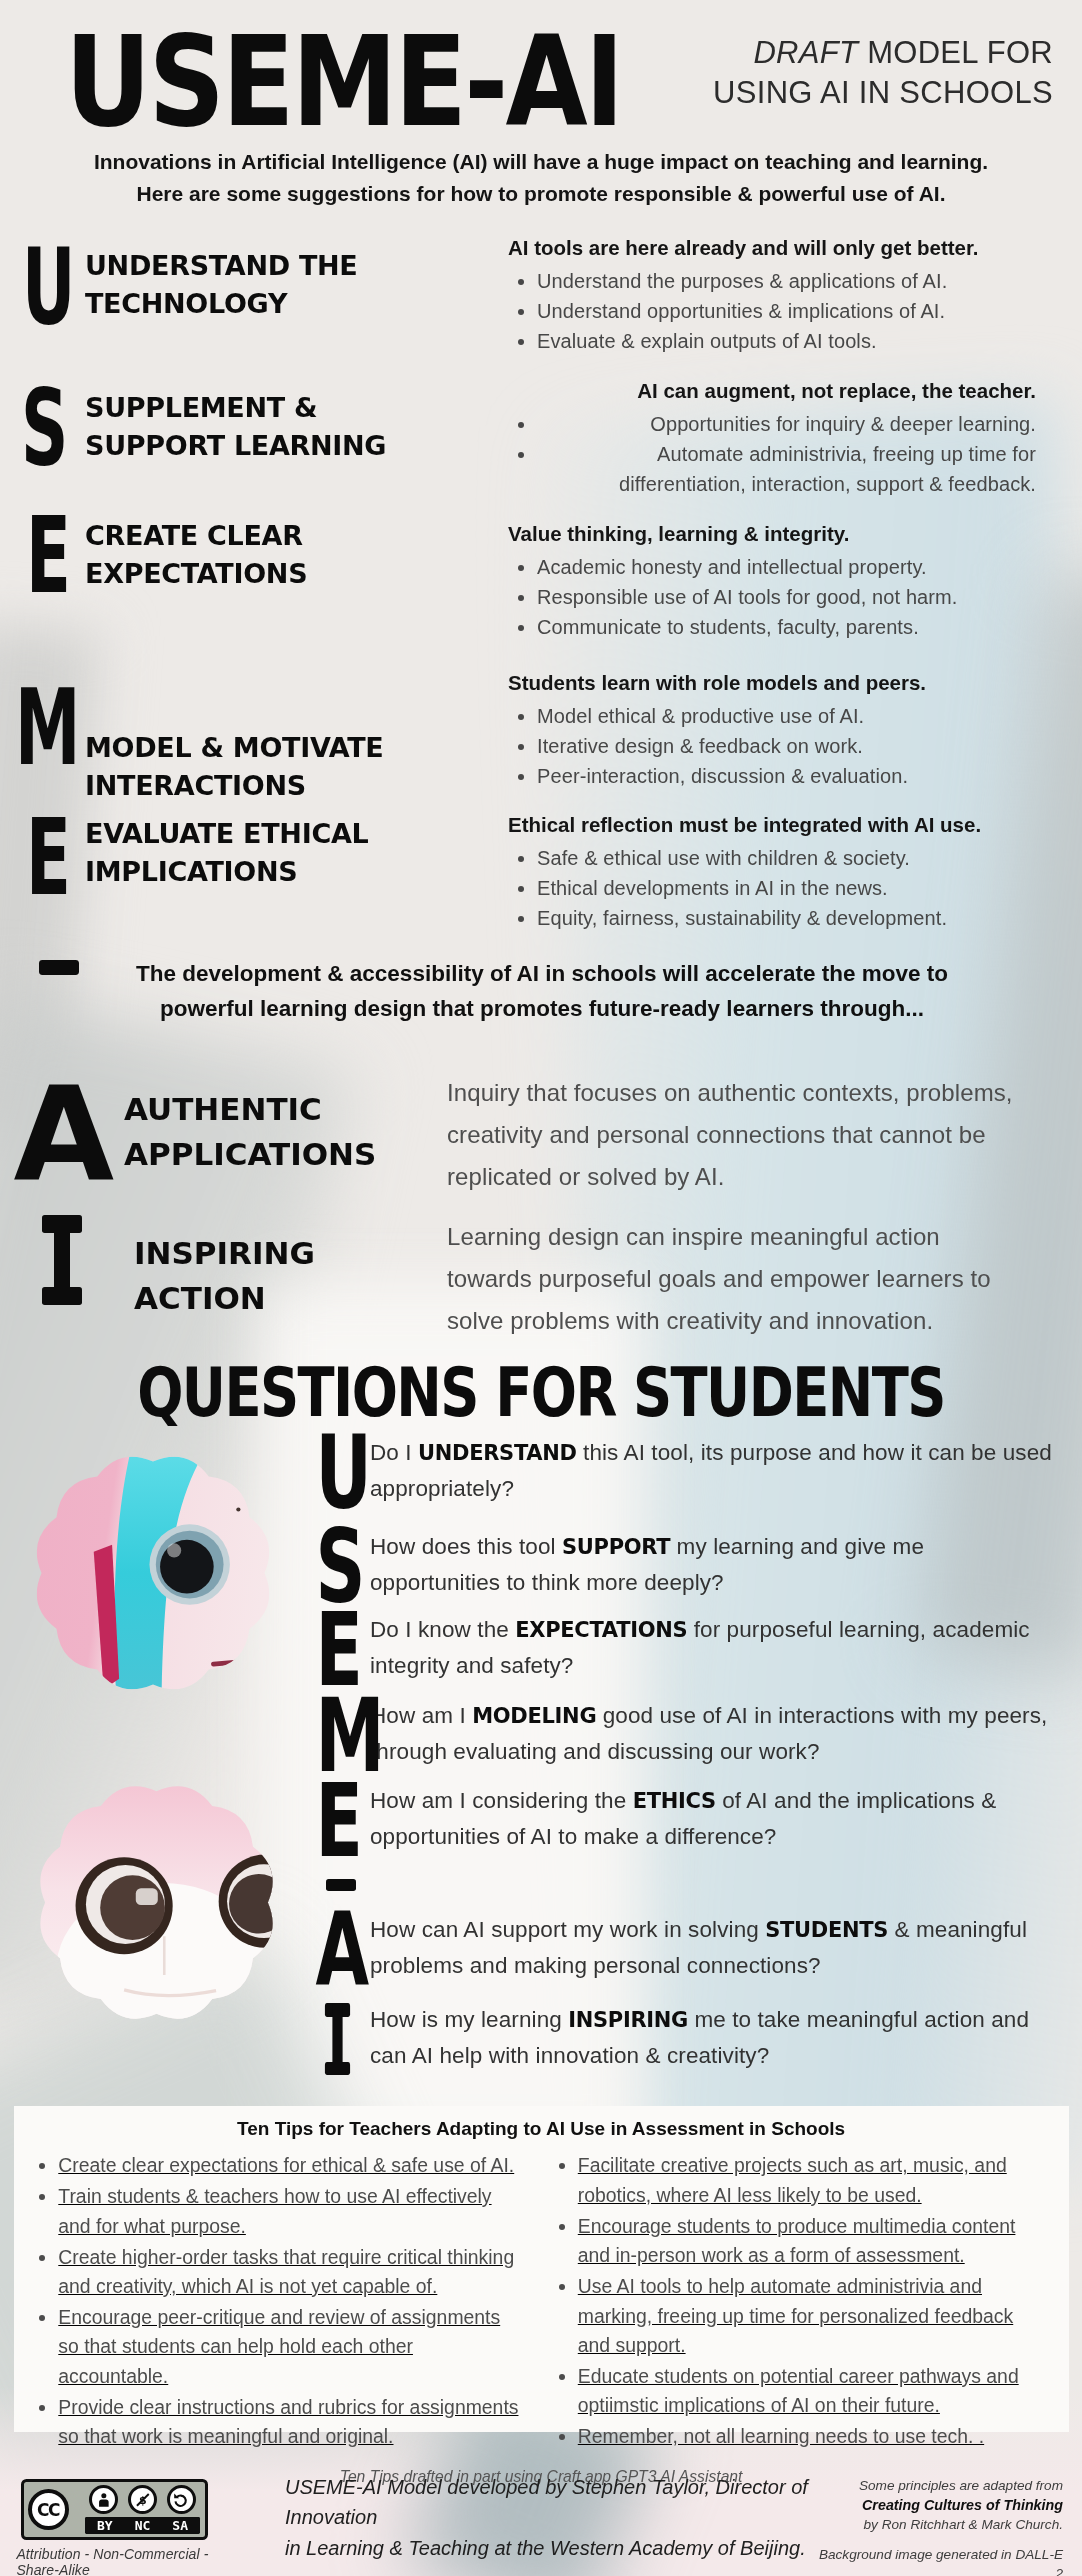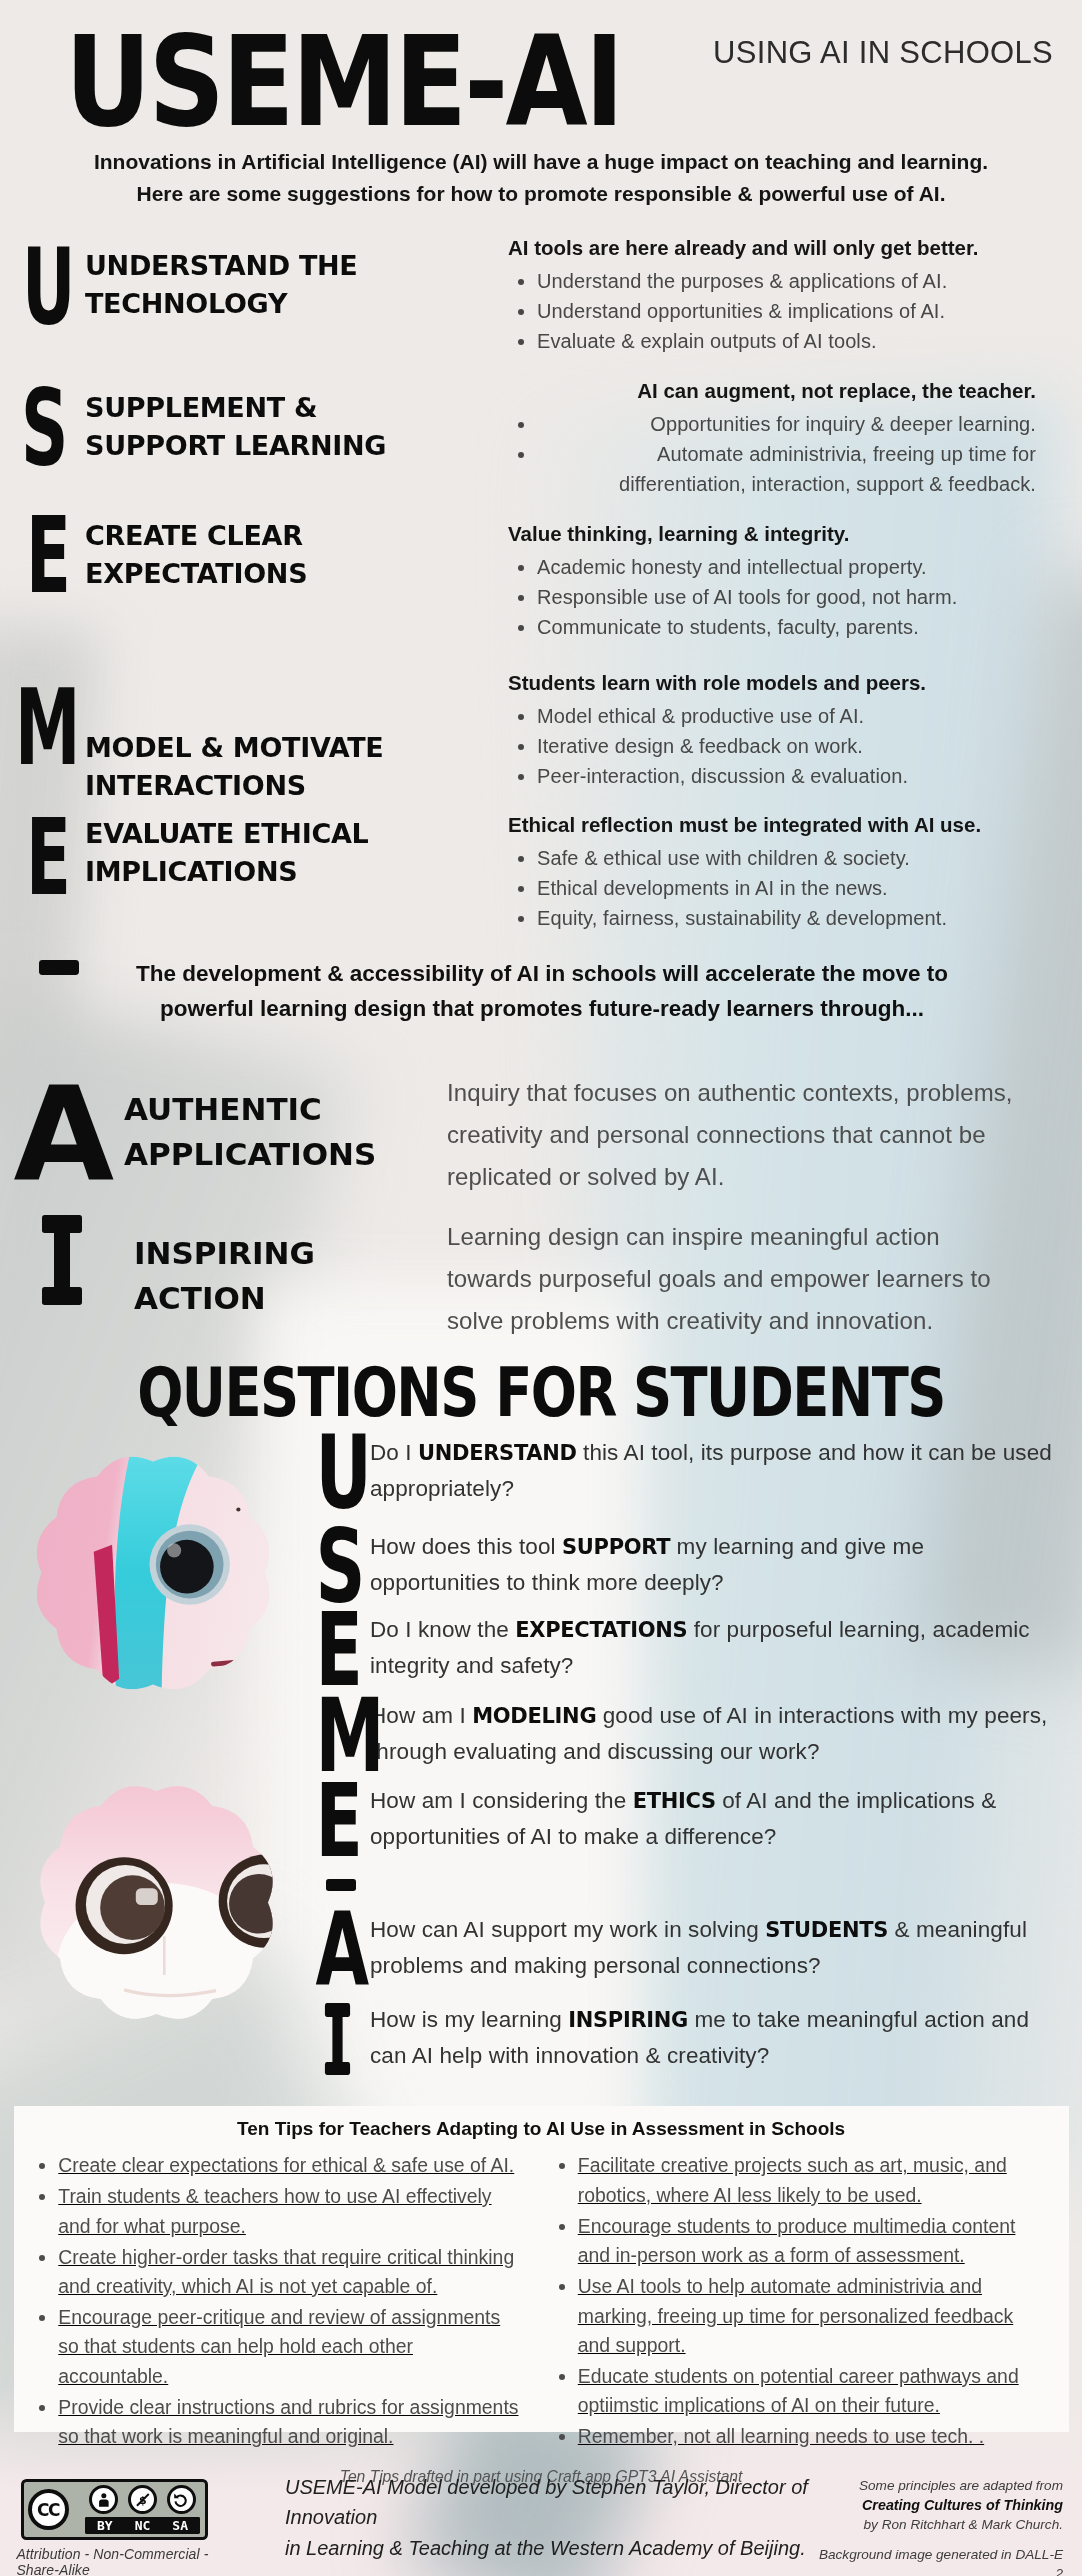--- a/index.html
+++ b/index.html
@@ -91,20 +91,21 @@
   <div class="bg bg-gray-right-edge"></div>
   <div class="bg bg-gray-left-top"></div>
   <div class="bg bg-gray-left-mid"></div>
   <div class="bg bg-white-mid"></div>
   <div class="bg bg-gray-bottom-left"></div>
   <div class="bg bg-pink-bottom"></div>
   <div class="bg bg-teal-bottom"></div>
 
   <div class="title">USEME-AI</div>
   <div class="tagline">
+    <div><span class="it">DRAFT</span><span> MODEL FOR</span></div>
     <div>USING AI IN SCHOOLS</div>
   </div>
   <div class="intro">
     <div>Innovations in Artificial Intelligence (AI) will have a huge impact on teaching and learning.</div>
     <div>Here are some suggestions for how to promote responsible &amp; powerful use of AI.</div>
   </div>
 
   <div class="m-letter lt-u">U</div>
   <div class="m-heading hd-u">UNDERSTAND THE TECHNOLOGY</div>
   <div class="m-points pt-u">

